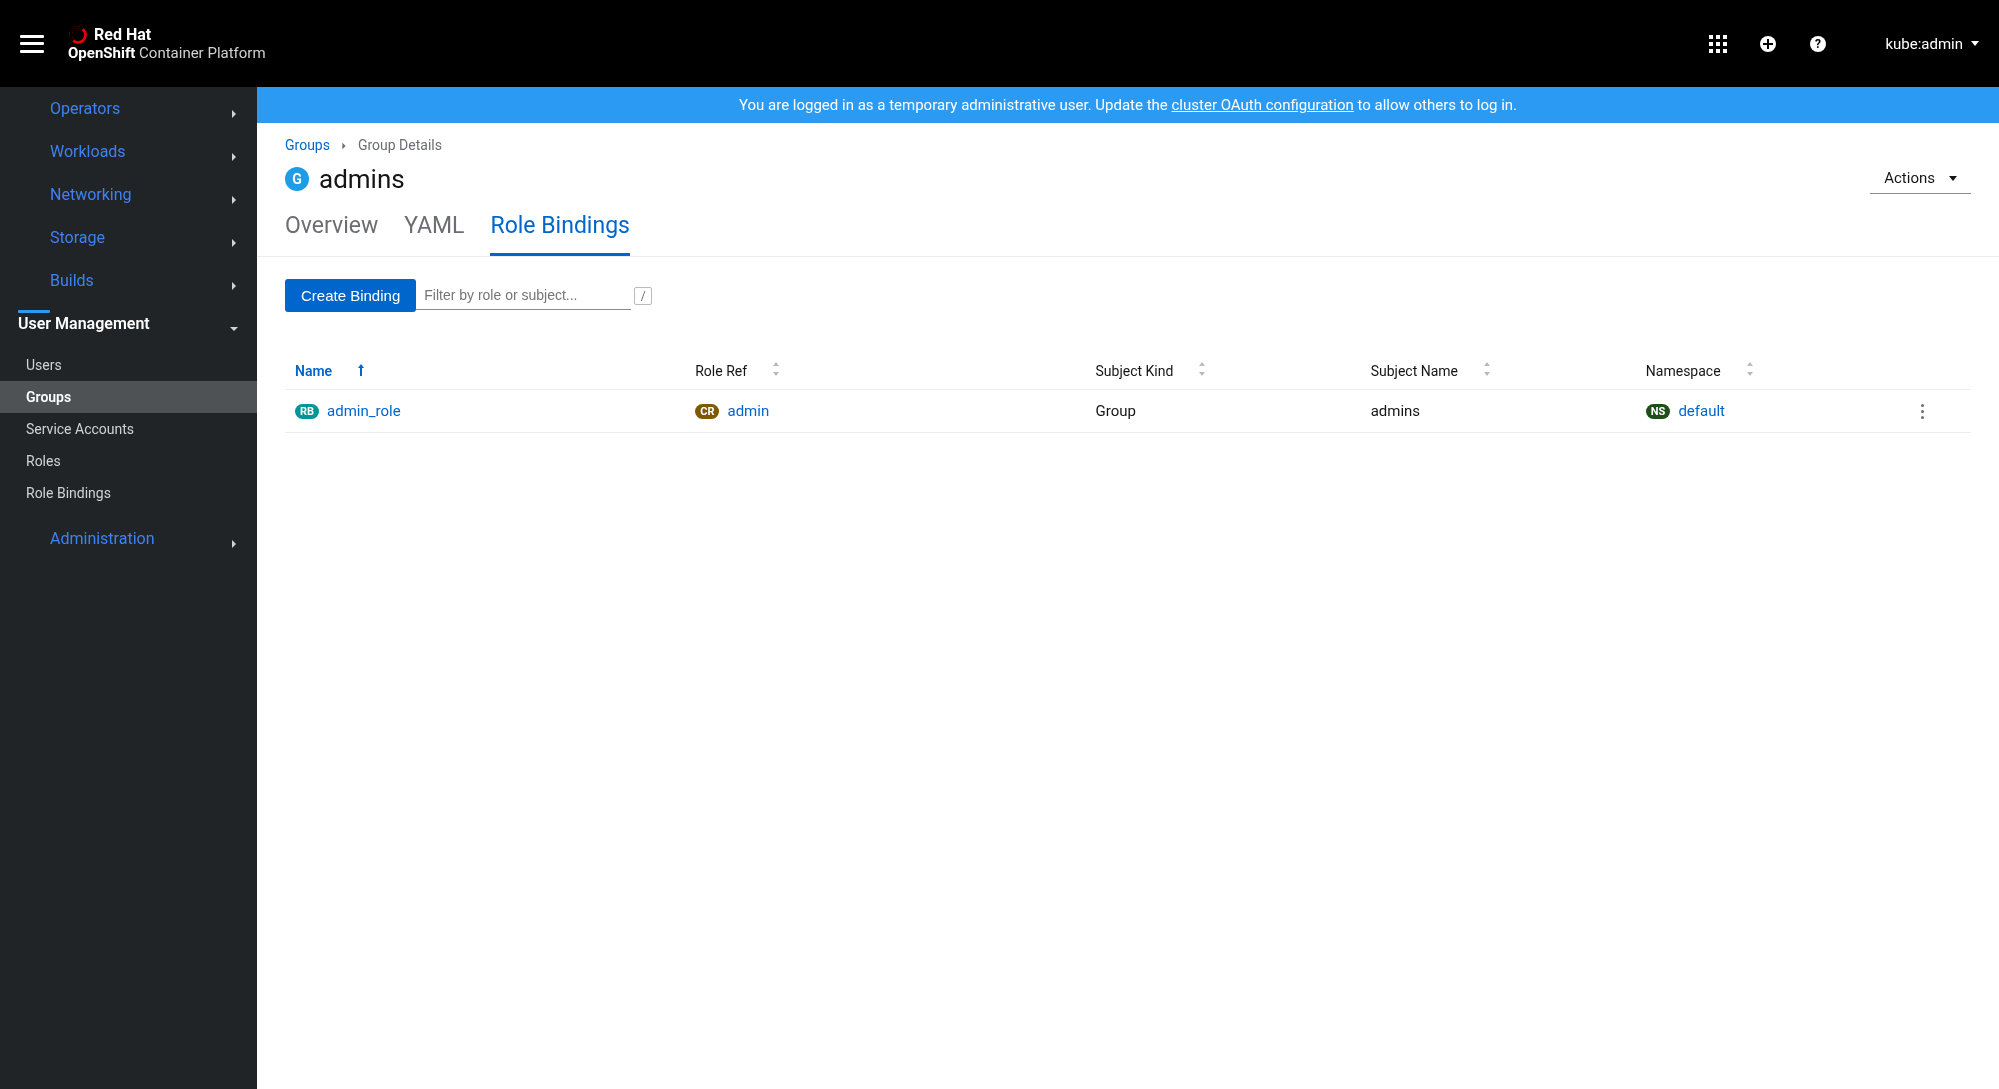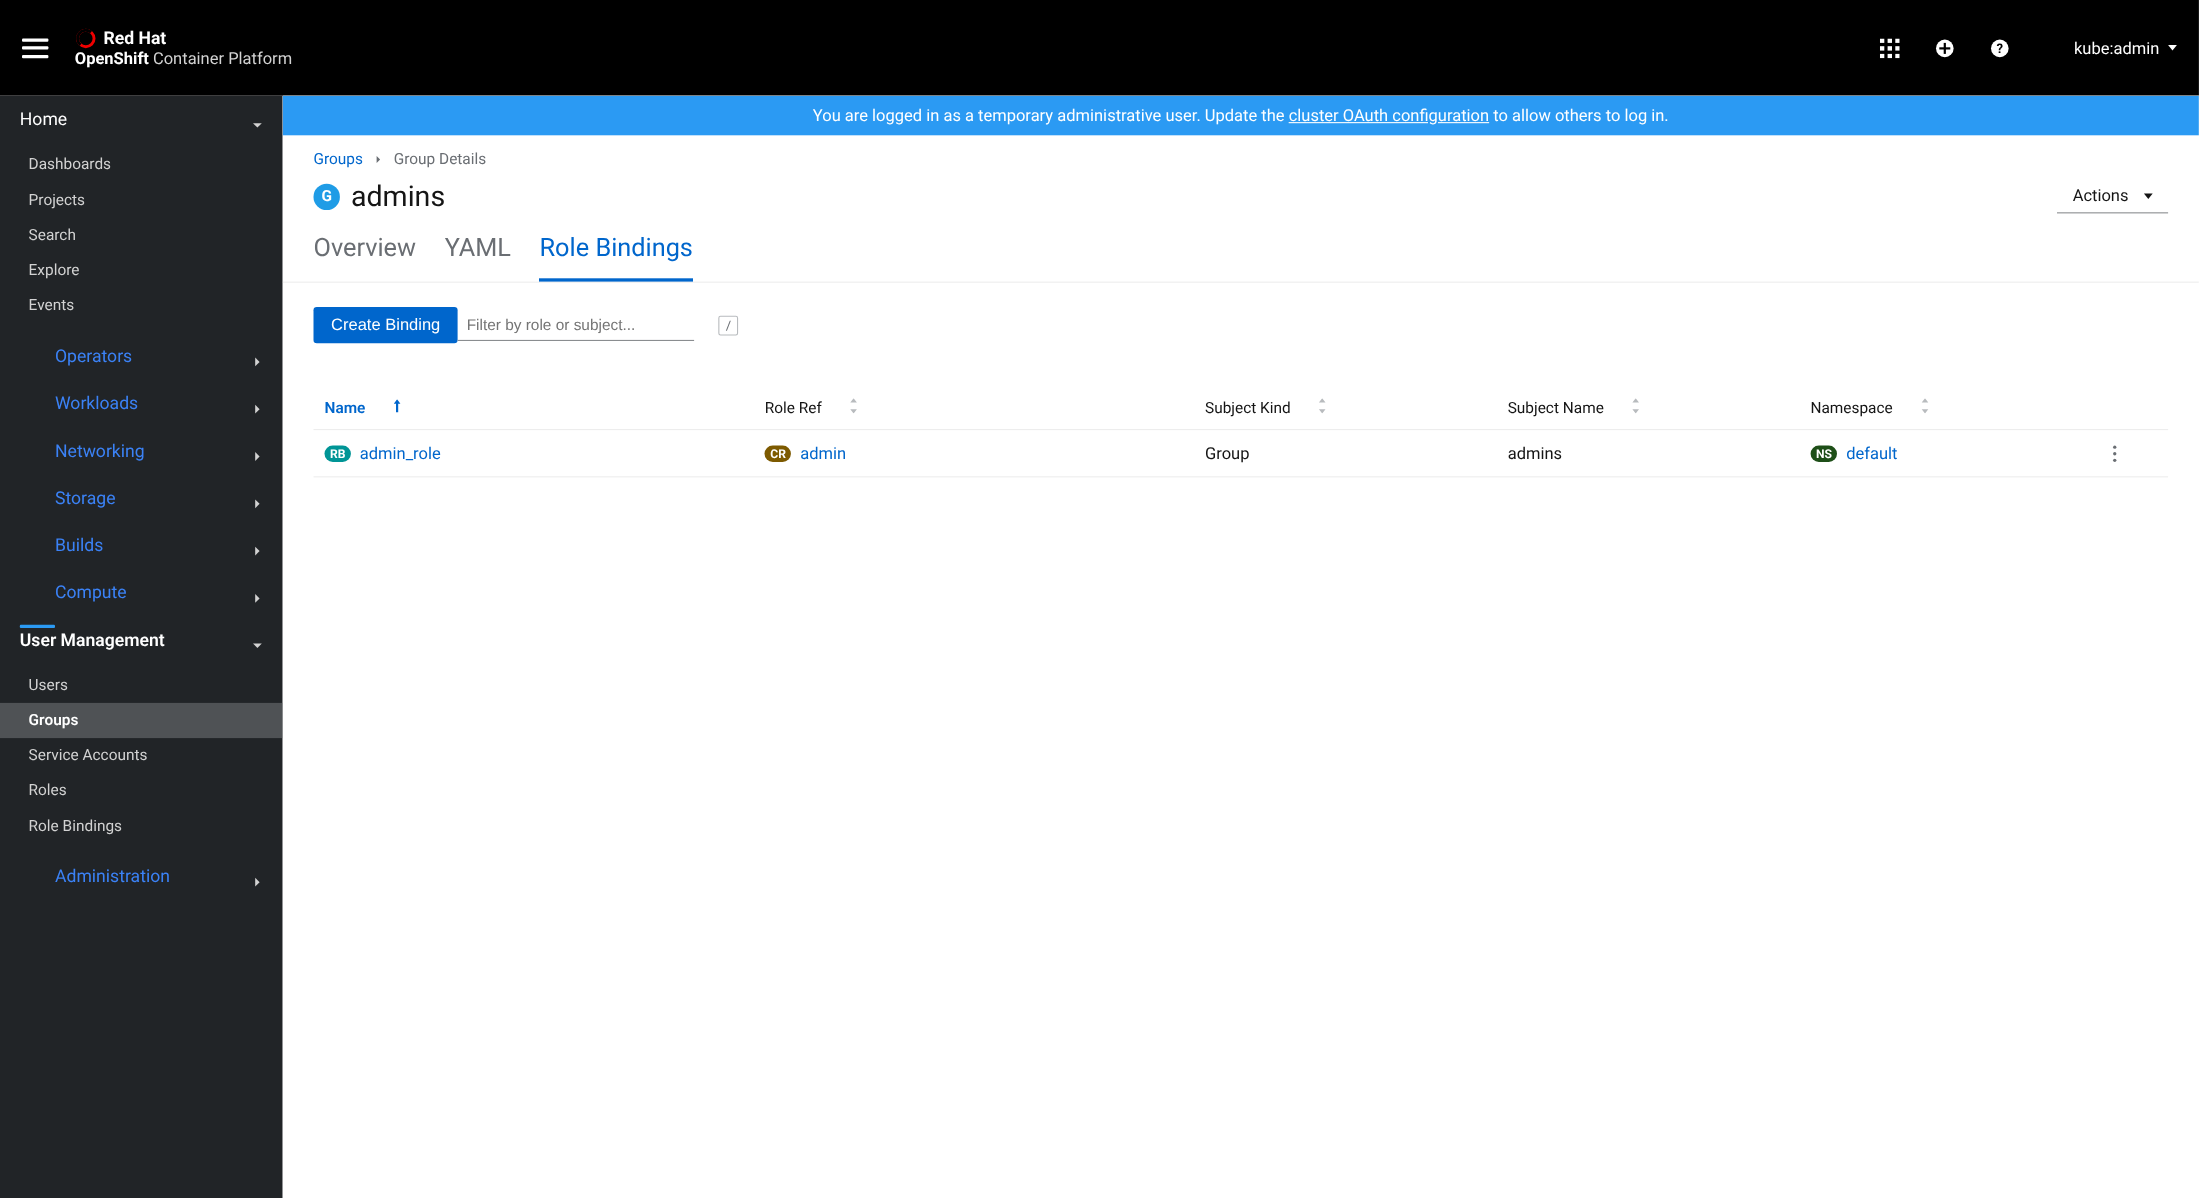--- a/index.html
+++ b/index.html
@@ -47,21 +47,21 @@
 .actions-drop { border:1px solid #8a8d90; background:#fff; padding:6px 14px; font-size:15px; display:flex; align-items:center; gap:14px; cursor:pointer; border-top:none; border-left:none; border-right:none; border-bottom:1.5px solid #8a8d90; }
 .actions-drop .caret { width:0;height:0;border-left:4px solid transparent;border-right:4px solid transparent;border-top:5px solid #151515; }
 
 .tabs { display:flex; gap:26px; margin-top:18px; }
 .tab { padding: 0 0 14px 0; font-size:23px; color:#6a6e73; cursor:pointer; border-bottom:3px solid transparent; }
 .tab.active { color:#0066cc; border-bottom-color:#0066cc; }
 
 .content { padding: 22px 28px; }
 .toolbar { display:flex; align-items:center; justify-content:flex-start; }
 .btn-primary { background:#0066cc; color:#fff; border:none; padding:8px 16px; font-size:15px; border-radius:3px; cursor:pointer; }
-.filter-wrap { display:flex; align-items:center; gap:22px; }
+.filter-wrap { display:flex; align-items:center; gap:3px; }
 .filter-input { width:215px; padding:6px 8px; font-size:14px; border:none; border-bottom:1.5px solid #8a8d90; outline:none; background:transparent; color:#6a6e73; }
 .slash-key { border:1px solid #b8bbbe; border-radius:2px; width:18px; height:18px; display:flex; align-items:center; justify-content:center; font-size:12px; color:#6a6e73; }
 
 .table { margin-top: 40px; }
 .thead { display:grid; grid-template-columns: 1.6fr 1.6fr 1.1fr 1.1fr 1.1fr 40px; padding: 10px; border-bottom:1px solid #ededed; color:#151515; font-size:14px; }
 .th { display:flex; align-items:center; gap:24px; }
 .th.sort-active { color:#0066cc; font-weight:600; }
 .sort-icon svg { width:10px; height:12px; fill:#0066cc; }
 .sort-inactive svg { width:10px; height:14px; fill:#b8bbbe; }
 .trow { display:grid; grid-template-columns: 1.6fr 1.6fr 1.1fr 1.1fr 1.1fr 40px; padding: 12px 10px; border-bottom:1px solid #ededed; align-items:center; }
@@ -126,35 +126,20 @@
     <div class="user-menu">
       <span>kube:admin</span>
       <span class="caret"></span>
     </div>
   </div>
 </div>
 
 <div class="layout">
   <div class="sidebar">
     <div class="nav-section">
-      <div class="nav-top">
-        <span>Home</span>
-        <span class="chev"><svg viewBox="0 0 10 10">
-              <path d="M1 3l4 4 4-4z"></path>
-            </svg></span>
-      </div>
-      <div class="nav-sub">
-        <div class="nav-sub-item">Dashboards</div>
-        <div class="nav-sub-item">Projects</div>
-        <div class="nav-sub-item">Search</div>
-        <div class="nav-sub-item">Explore</div>
-        <div class="nav-sub-item">Events</div>
-      </div>
-    </div>
-    <div class="nav-section">
         <div class="nav-top collapsed">
           <span>Operators</span>
           <span class="chev"><svg viewBox="0 0 10 10">
               <path d="M3 1l4 4-4 4z"></path>
             </svg></span>
         </div>
       </div>
     <div class="nav-section">
         <div class="nav-top collapsed">
           <span>Workloads</span>
@@ -175,28 +160,20 @@
         <div class="nav-top collapsed">
           <span>Storage</span>
           <span class="chev"><svg viewBox="0 0 10 10">
               <path d="M3 1l4 4-4 4z"></path>
             </svg></span>
         </div>
       </div>
     <div class="nav-section">
         <div class="nav-top collapsed">
           <span>Builds</span>
-          <span class="chev"><svg viewBox="0 0 10 10">
-              <path d="M3 1l4 4-4 4z"></path>
-            </svg></span>
-        </div>
-      </div>
-    <div class="nav-section">
-        <div class="nav-top collapsed">
-          <span>Compute</span>
           <span class="chev"><svg viewBox="0 0 10 10">
               <path d="M3 1l4 4-4 4z"></path>
             </svg></span>
         </div>
       </div>
 
     <div class="nav-section active-section">
       <div class="nav-top">
         <span style="font-weight:600;">User Management</span>
         <span class="chev"><svg viewBox="0 0 10 10">

